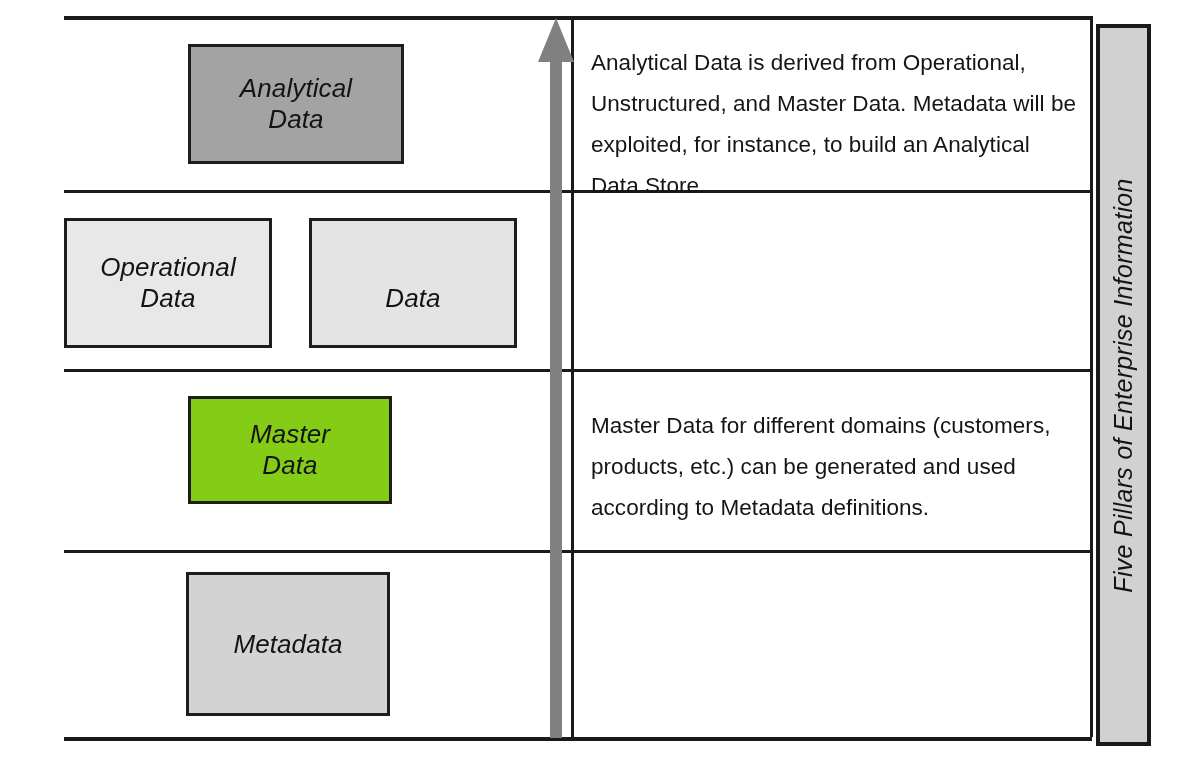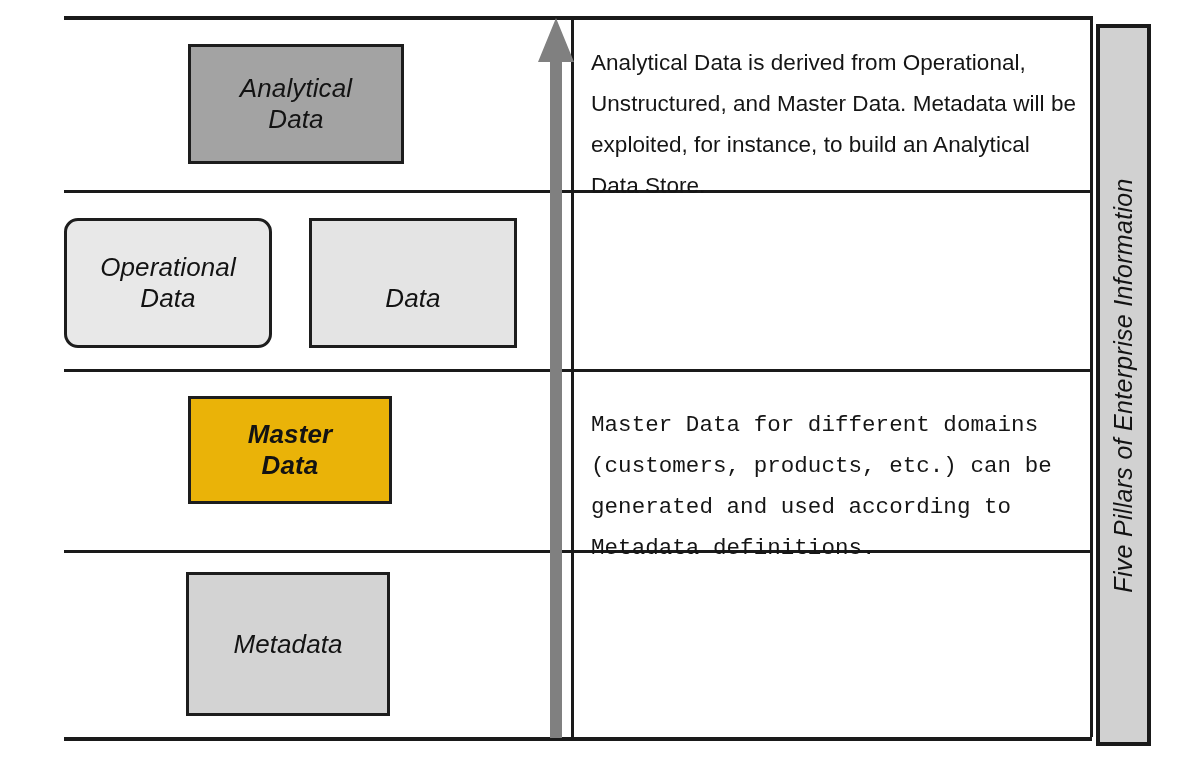--- a/index.html
+++ b/index.html
@@ -60,23 +60,23 @@
     justify-content: center;
     text-align: center;
     font-style: italic;
     font-size: 26px;
     line-height: 1.18;
     color: #131313;
     letter-spacing: 0.1px;
   }
 
   #box-analytical   { left:188px; top:44px;  width:216px; height:120px; background:#a3a3a3; }
-  #box-operational  { left:64px;  top:218px; width:208px; height:130px; background:#e8e8e8;border-radius:14px; }
+  #box-operational  { left:64px;  top:218px; width:208px; height:130px; background:#e8e8e8; }
   #box-unstructured { left:309px; top:218px; width:208px; height:130px; background:#e4e4e4; }
-  #box-master       { left:188px; top:396px; width:204px; height:108px; background:#eab308;font-weight:bold; }
+  #box-master       { left:188px; top:396px; width:204px; height:108px; background:#84cc16; }
   #box-metadata     { left:186px; top:572px; width:204px; height:144px; background:#d3d3d3; }
 
   
   #arrow {
     position: absolute;
     left: 536px;
     top: 16px;
     width: 40px;
     height: 722px;
     pointer-events: none;
@@ -87,21 +87,21 @@
     position: absolute;
     left: 591px;
     width: 492px;
     font-size: 22.5px;
     line-height: 41px;
     color: #151515;
     letter-spacing: 0.05px;
   }
   #desc-1 { top: 42px; }
   #desc-2 { top: 226px; }
-  #desc-3 { top: 405px; font-family: Liberation Mono, monospace; }
+  #desc-3 { top: 405px; }
   #desc-4 { top: 585px; }
 
   
   #sidebar {
     position: absolute;
     left: 1096px;
     top: 24px;
     width: 55px;
     height: 722px;
     box-sizing: border-box;

